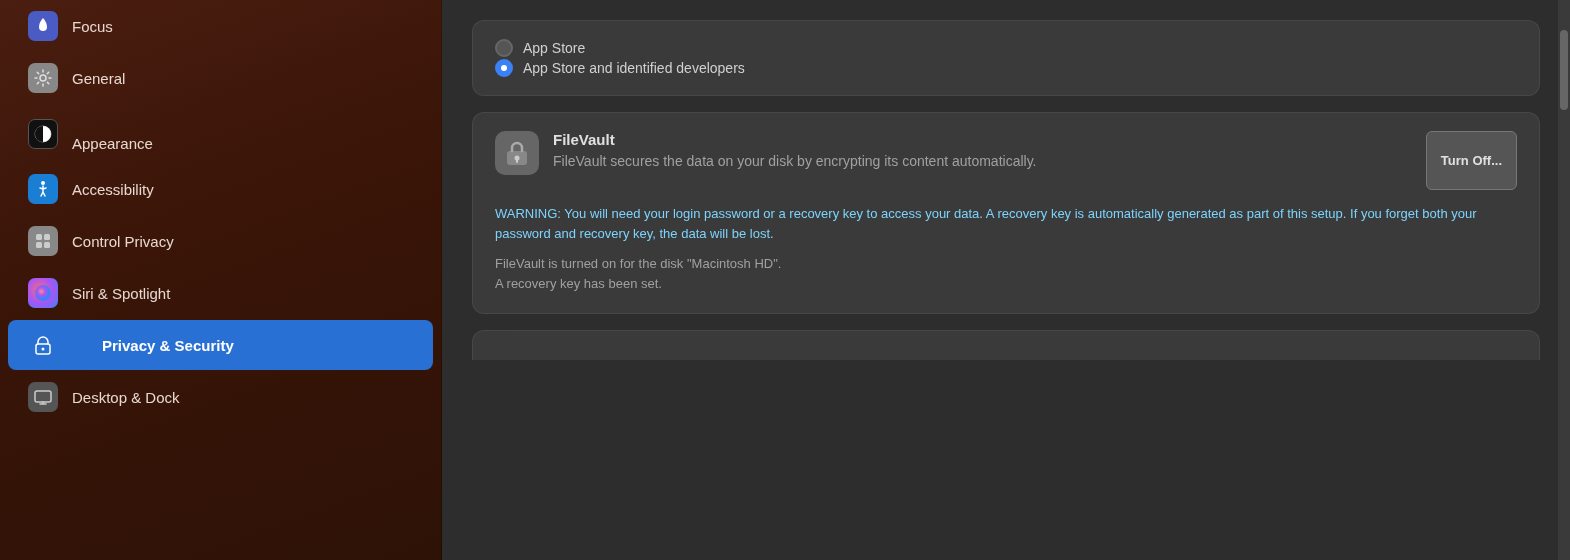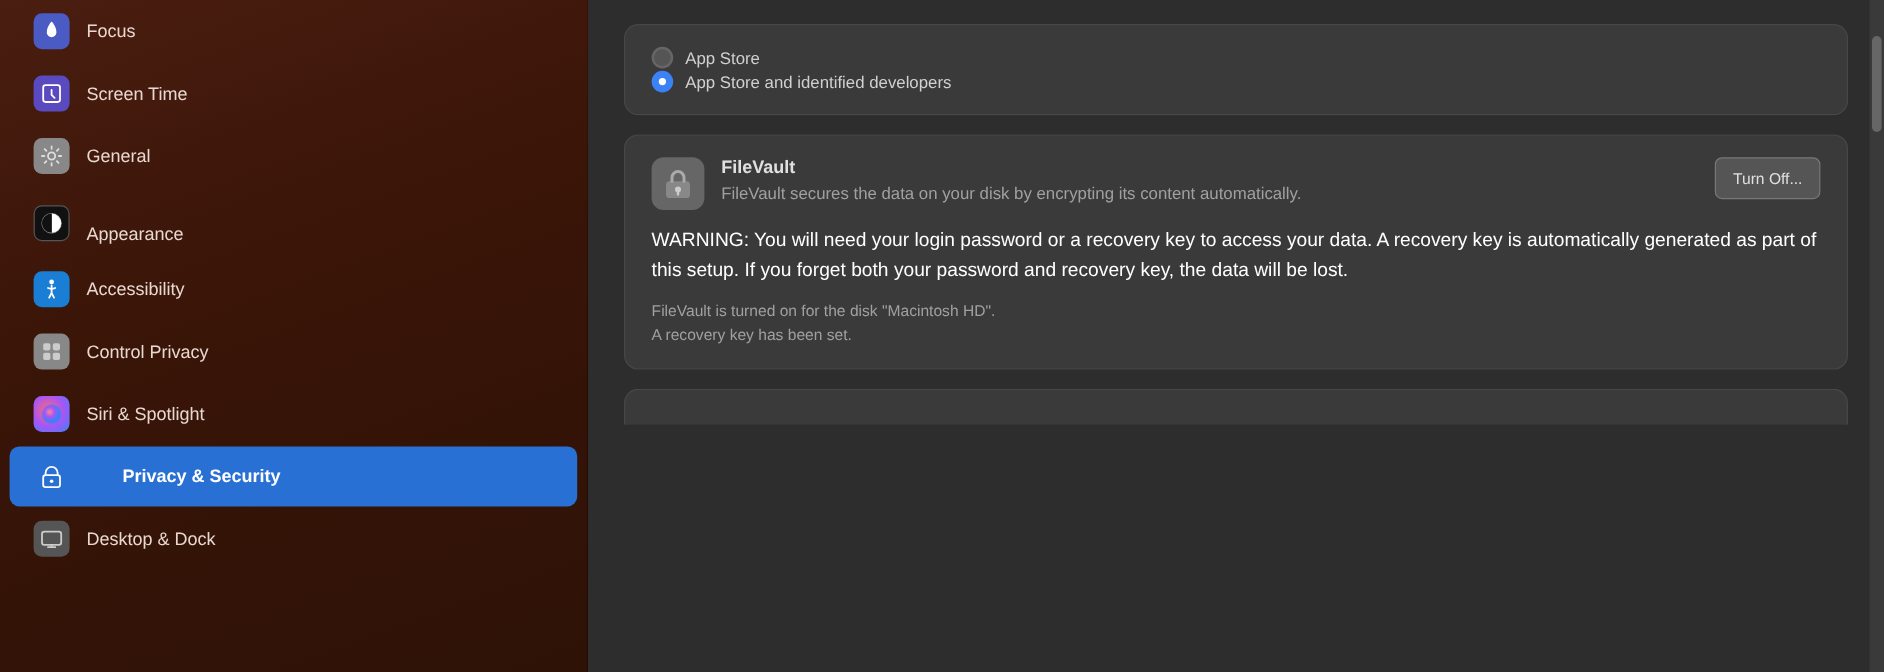--- a/index.html
+++ b/index.html
@@ -8,21 +8,21 @@
       width: 1570px;
       height: 560px;
       display: flex;
       font-family: -apple-system, BlinkMacSystemFont, 'SF Pro Text', 'Helvetica Neue', sans-serif;
       overflow: hidden;
       background: #3a1a0a;
     }
 
     
     .sidebar {
-      width: 490px;
+      width: 442px;
       height: 560px;
       background: linear-gradient(160deg, #4a1e10 0%, #3a1508 40%, #2e1206 100%);
       display: flex;
       flex-direction: column;
       padding: 0;
       border-right: 1px solid rgba(0,0,0,0.3);
       flex-shrink: 0;
     }
 
     .sidebar-item {
@@ -216,32 +216,32 @@
       font-size: 14px;
       line-height: 1.4;
       max-width: 700px;
     }
 
     .turn-off-btn {
       background: #555;
       color: #e0e0e0;
       border: none;
       border-radius: 6px;
-      padding: 9px 14px;
+      padding: 21px 14px;
       font-size: 13px;
-      font-weight: 400;
+      font-weight: 700;
       cursor: pointer;
       white-space: nowrap;
       flex-shrink: 0;
       border: 1px solid #777;
     }
 
     .filevault-warning {
-      color: #ffffff;
-      font-size: 16px;
+      color: #7dd3fc;
+      font-size: 13px;
       line-height: 1.55;
       margin-top: 0;
     }
 
     .filevault-status {
       color: #a0a0a0;
       font-size: 13px;
       line-height: 1.55;
       margin-top: 10px;
     }
@@ -260,29 +260,20 @@
 
 <div class="sidebar">
 
 <div class="sidebar-item">
       <div class="sidebar-icon icon-focus">
         <svg width="20" height="20" viewBox="0 0 20 20" fill="none">
           <path d="M10 2C10 2 6 6 6 11a4 4 0 008 0c0-5-4-9-4-9z" fill="white"></path>
         </svg>
       </div>
       <span style="font-size: 15px; font-weight: 400;">Focus</span>
-    </div>
-    <div class="sidebar-item">
-      <div class="sidebar-icon icon-screentime">
-        <svg width="20" height="20" viewBox="0 0 20 20" fill="none">
-          <rect x="3" y="3" width="14" height="14" rx="2" stroke="white" stroke-width="1.5" fill="none"></rect>
-          <path d="M10 7v4l2.5 2.5" stroke="white" stroke-width="1.5" stroke-linecap="round"></path>
-        </svg>
-      </div>
-      <span style="font-size: 15px; font-weight: 400;">Screen Time</span>
     </div>
     <div class="sidebar-item">
       <div class="sidebar-icon icon-general">
         <svg width="20" height="20" viewBox="0 0 20 20" fill="none">
           <circle cx="10" cy="10" r="3" stroke="#ddd" stroke-width="1.5" fill="none"></circle>
           <path d="M10 2v2M10 16v2M2 10h2M16 10h2M4.22 4.22l1.42 1.42M14.36 14.36l1.42 1.42M4.22 15.78l1.42-1.42M14.36 5.64l1.42-1.42" stroke="#ddd" stroke-width="1.5" stroke-linecap="round"></path>
         </svg>
       </div>
       <span style="font-size: 15px; font-weight: 400;">General</span>
     </div>

